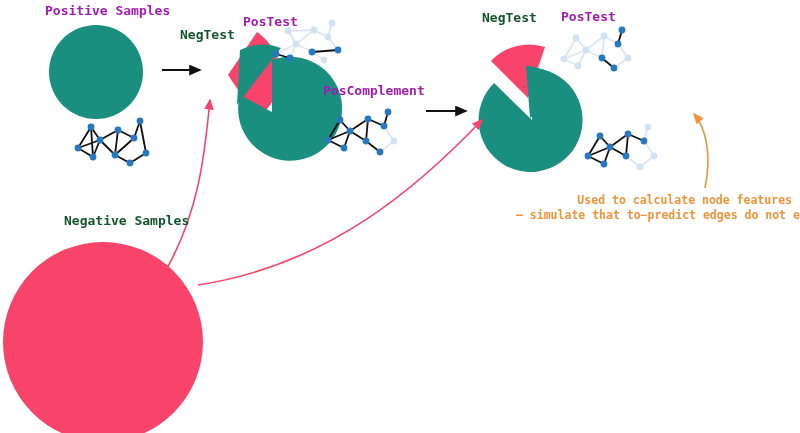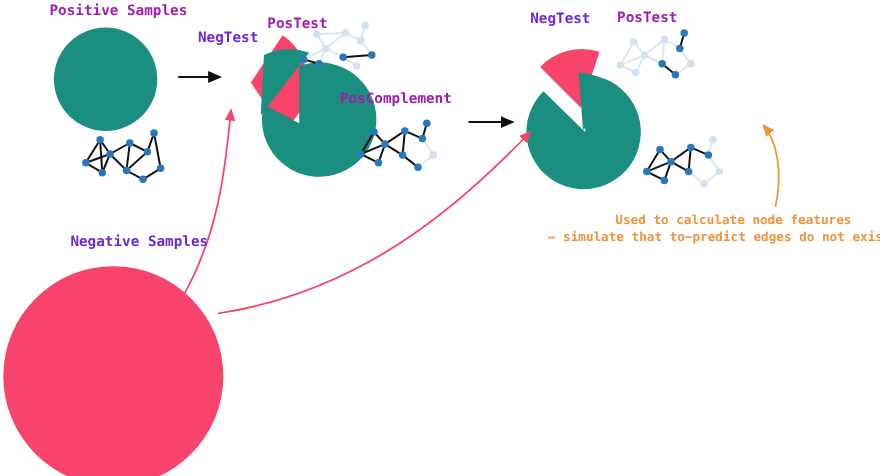--- a/index.html
+++ b/index.html
@@ -17,21 +17,21 @@
   }
   .label {
     position: absolute;
     font-family: "DejaVu Sans Mono", "Liberation Mono", monospace;
     font-size: 13px;
     font-weight: bold;
     white-space: nowrap;
     letter-spacing: 0px;
   }
   .label.teal  { color: #a21caf; }
-  .label.pink  { color: #6d28d9; }
+  .label.pink  { color: #14532d; }
   .annotation {
     position: absolute;
     font-family: "DejaVu Sans Mono", "Liberation Mono", monospace;
     font-size: 11.5px;
     font-weight: bold;
     color: #f0943c;
     line-height: 15px;
     white-space: nowrap;
     text-align: right;
   }
@@ -223,25 +223,25 @@
   </svg>
 
   <div class="label teal" style="left:45px; top:3px;">Positive Samples</div>
 
   <div class="label pink" style="left:44px; top:213px;padding-left:20px;">Negative Samples</div>
 
   <div class="label pink" style="left:180px; top:27px;">NegTest</div>
 
   <div class="label teal" style="left:243px; top:14px;">PosTest</div>
 
-  <div class="label teal" style="left:309px; top:83px;">PosComplement</div>
+  <div class="label teal" style="left:323px; top:83px;">PosComplement</div>
 
   <div class="label pink" style="left:482px; top:10px;">NegTest</div>
 
   <div class="label teal" style="left:561px; top:9px;">PosTest</div>
 
 
-  <div class="annotation" style="left:498px; top:193px; width:276px;">
+  <div class="annotation" style="left:516px; top:193px; width:276px;">
     <div>Used to calculate node features</div>
     <div>– simulate that to−predict edges do not exist</div>
   </div>
 
 </div>
 
 </body></html>

